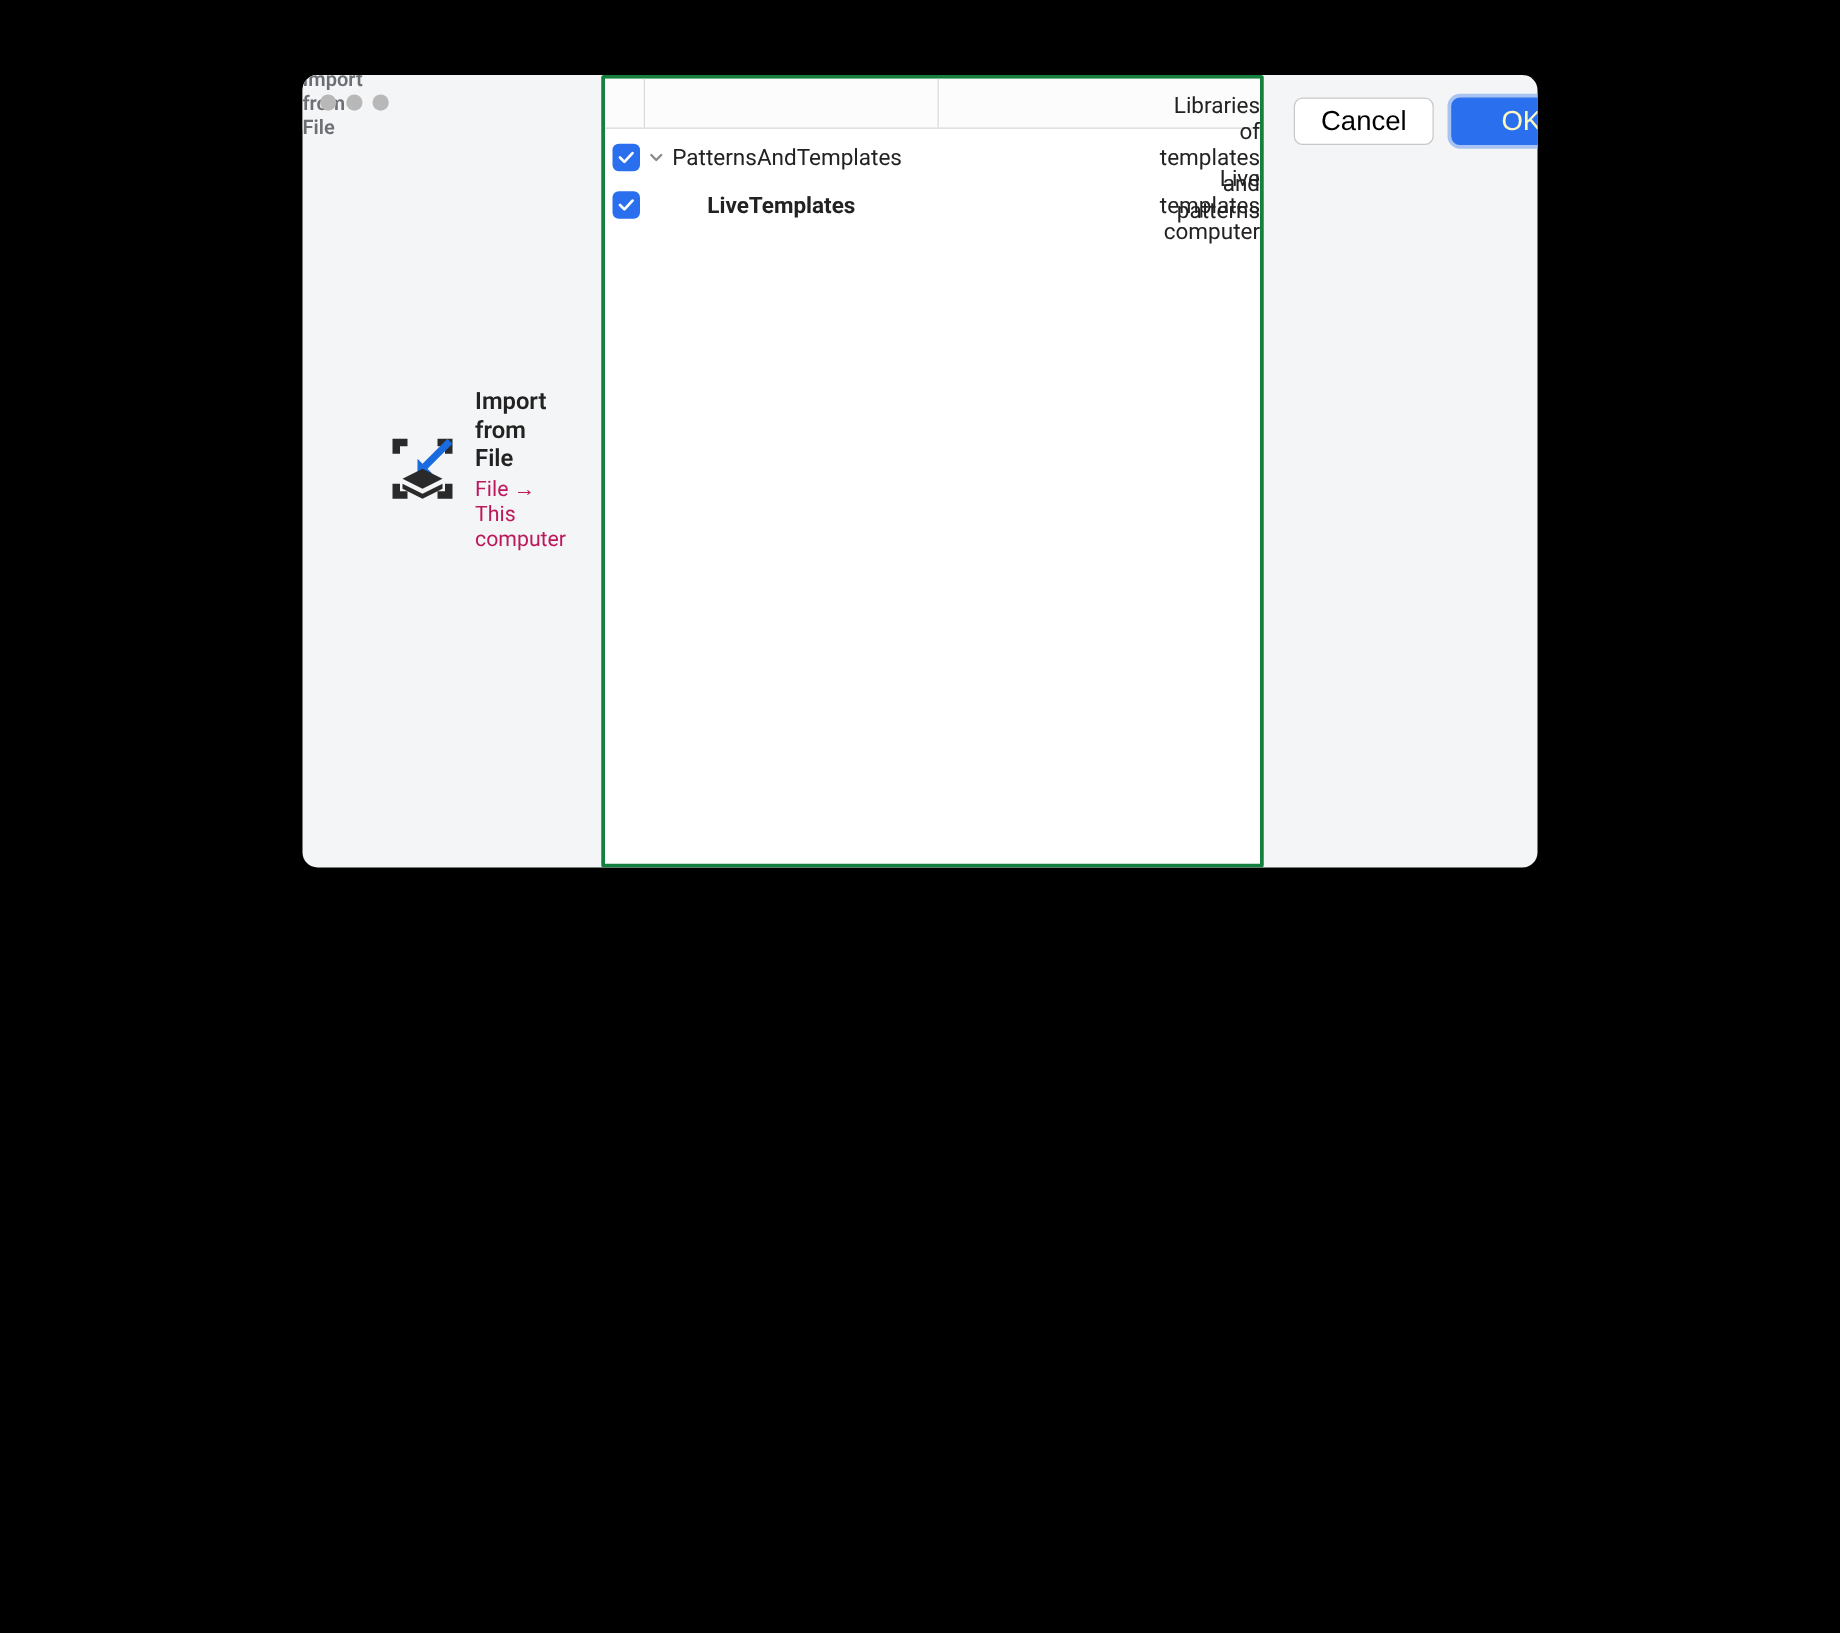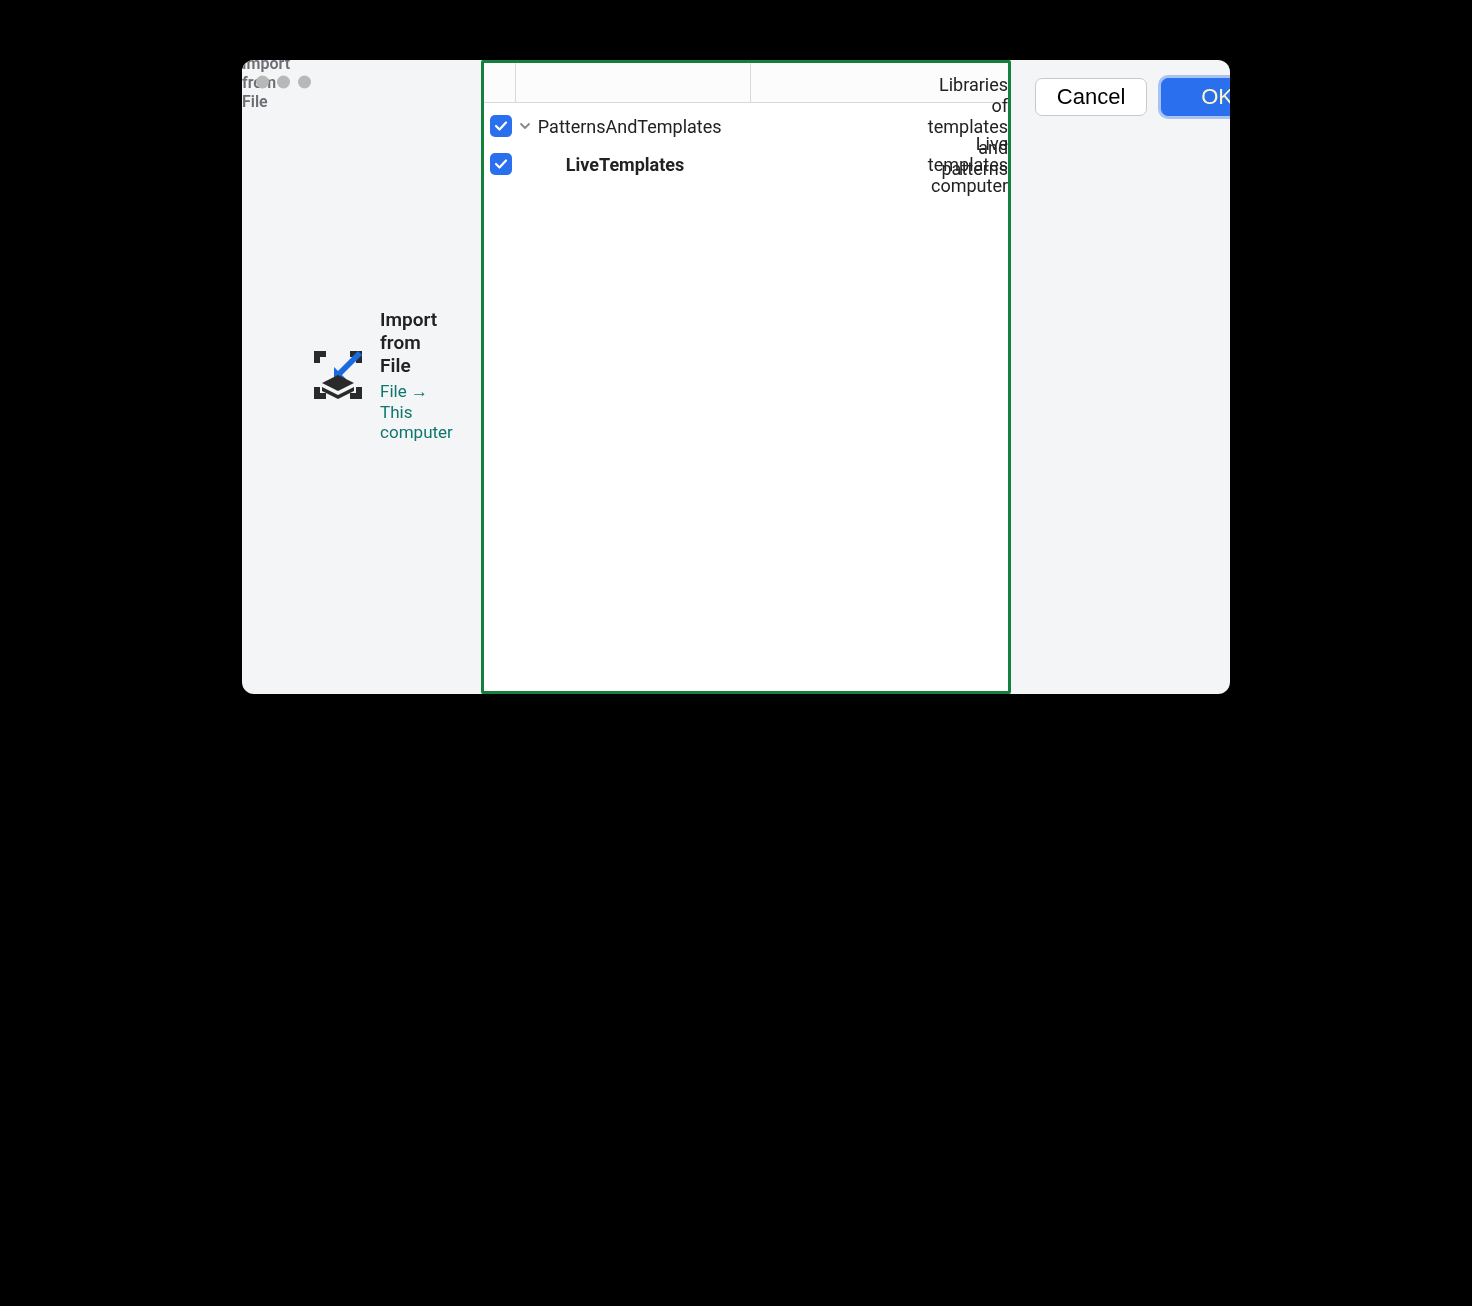--- a/index.html
+++ b/index.html
@@ -65,21 +65,21 @@
       flex-direction: column;
       gap: 4px;
     }
     .header-title {
       font-size: 19px;
       font-weight: 600;
       color: #222;
     }
     .header-subtitle {
       font-size: 17px;
-      color: #0f766e;
+      color: #be185d;
     }
     .tree-container {
       margin: 0 10px;
       background: #fff;
       border: 3px solid #15803d;
       border-radius: 2px;
       height: 634px;
       display: flex;
       flex-direction: column;
     }

